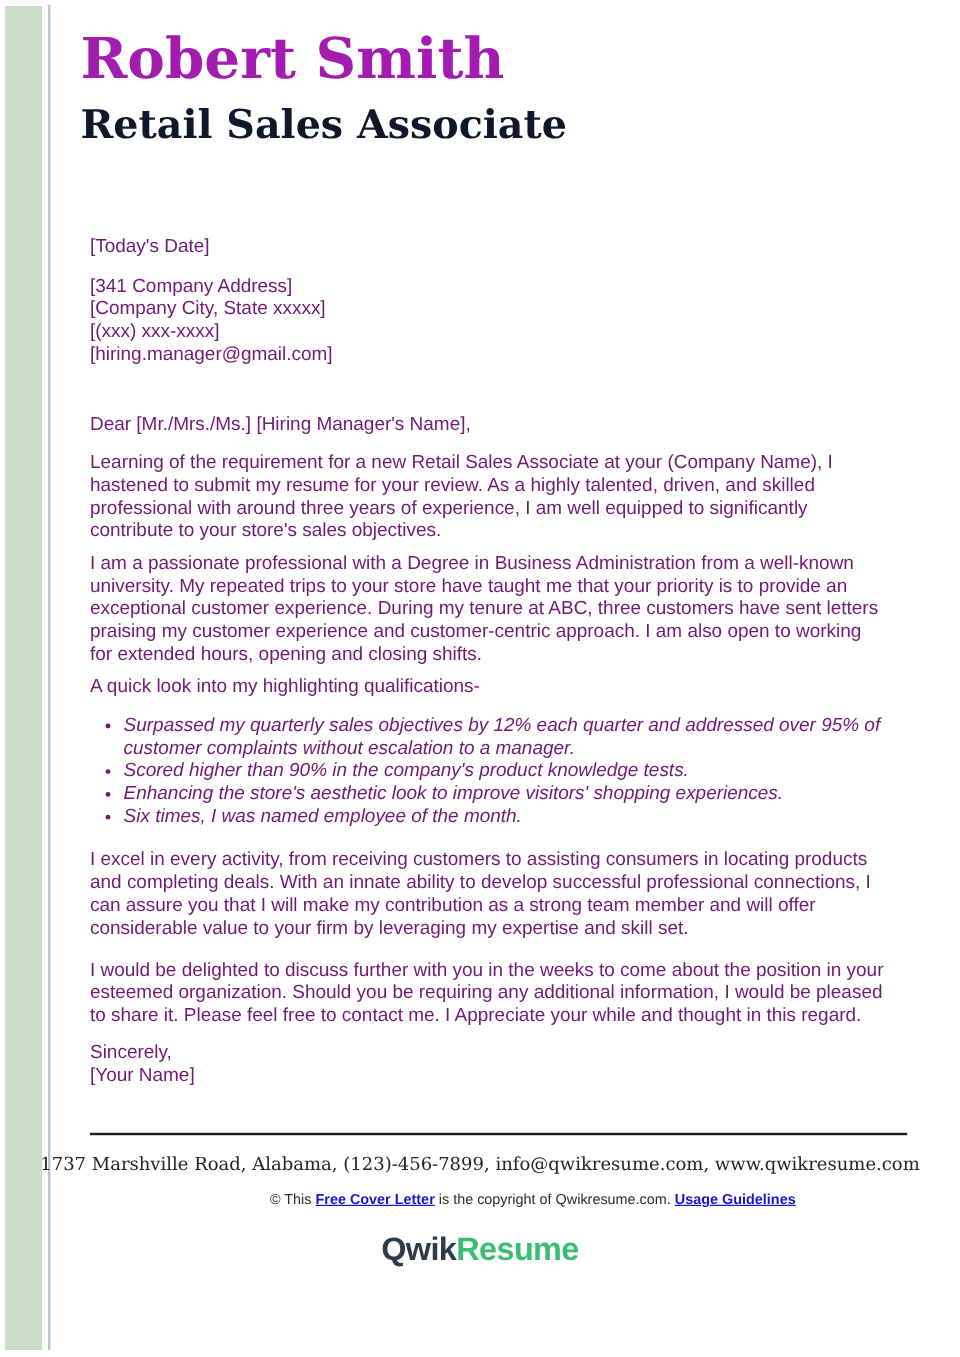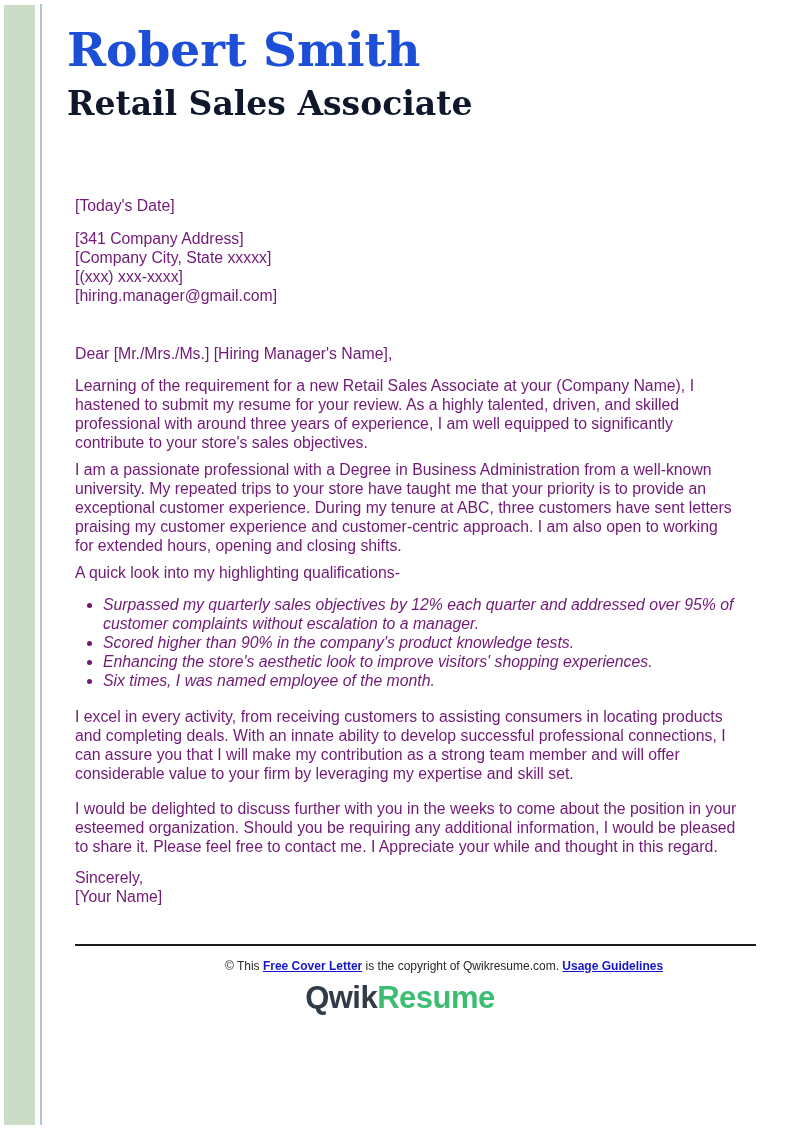--- a/index.html
+++ b/index.html
@@ -18,21 +18,21 @@
   .v-line {
     position:absolute; left:40px; top:4px; width:2px; height:1121px;
     background:#b7c4ce;
   }
   .content {
     position:absolute; left:75px; top:0; width:663px;
   }
   .name {
     margin-top:24px; margin-left:-8px;
     font-family:"DejaVu Serif", serif; font-weight:bold;
-    font-size:47px; line-height:52px; color:#1d4ed8;
+    font-size:47px; line-height:52px; color:#a21caf;
   }
   .job-title {
     margin-top:8px; margin-left:-8px;
     font-family:"DejaVu Serif", serif; font-weight:bold;
     font-size:33px; line-height:40px; color:#0f172a;
   }
   .body-text { font-size:15.8px; line-height:19px; color:#701a75; }
   .date-line   { margin-top:72px; }
   .addr-block  { margin-top:14px; }
   .salutation  { margin-top:39px; }
@@ -55,22 +55,22 @@
     font-family:"DejaVu Serif", serif; font-size:15px; color:#222222;
   }
   .footer-copyright {
     margin-top:13px; padding-left:88px; text-align:center;
     font-size:12px; color:#2a2a2a;
   }
   .footer-copyright a {
     color:#1515cc; font-weight:bold; text-decoration:underline; cursor:pointer;
   }
   .logo-line {
-    margin-top:10px; text-align:center;
-    font-size:31px; font-weight:bold; letter-spacing:-0.5px; line-height:30px;
+    margin-top:20px; text-align:center;
+    font-size:27px; font-weight:bold; letter-spacing:-0.5px; line-height:30px;
   }
   .logo-qwik   { color:#2f3b46; }
   .logo-resume { color:#3cbd72; }
 </style>
 </head>
 <body>
 
 <div class="green-bar"></div>
 <div class="v-line"></div>
 
@@ -104,15 +104,16 @@
   <p class="body-text para-4">I would be delighted to discuss further with you in the weeks to come about the position in your esteemed organization. Should you be requiring any additional information, I would be pleased to share it. Please feel free to contact me. I Appreciate your while and thought in this regard.</p>
 
   <div class="signoff">
     <p class="body-text">Sincerely,</p>
     <p class="body-text">[Your Name]</p>
   </div>
 </div>
 
 <div class="footer">
   <div class="footer-rule"></div>
+  <p class="footer-contact">1737 Marshville Road, Alabama, (123)-456-7899, info@qwikresume.com, www.qwikresume.com</p>
   <p class="footer-copyright"><span>© This </span><a>Free Cover Letter</a><span> is the copyright of Qwikresume.com. </span><a>Usage Guidelines</a></p>
   <p class="logo-line"><span class="logo-qwik">Qwik</span><span class="logo-resume">Resume</span></p>
 </div>
 
 </body></html>

